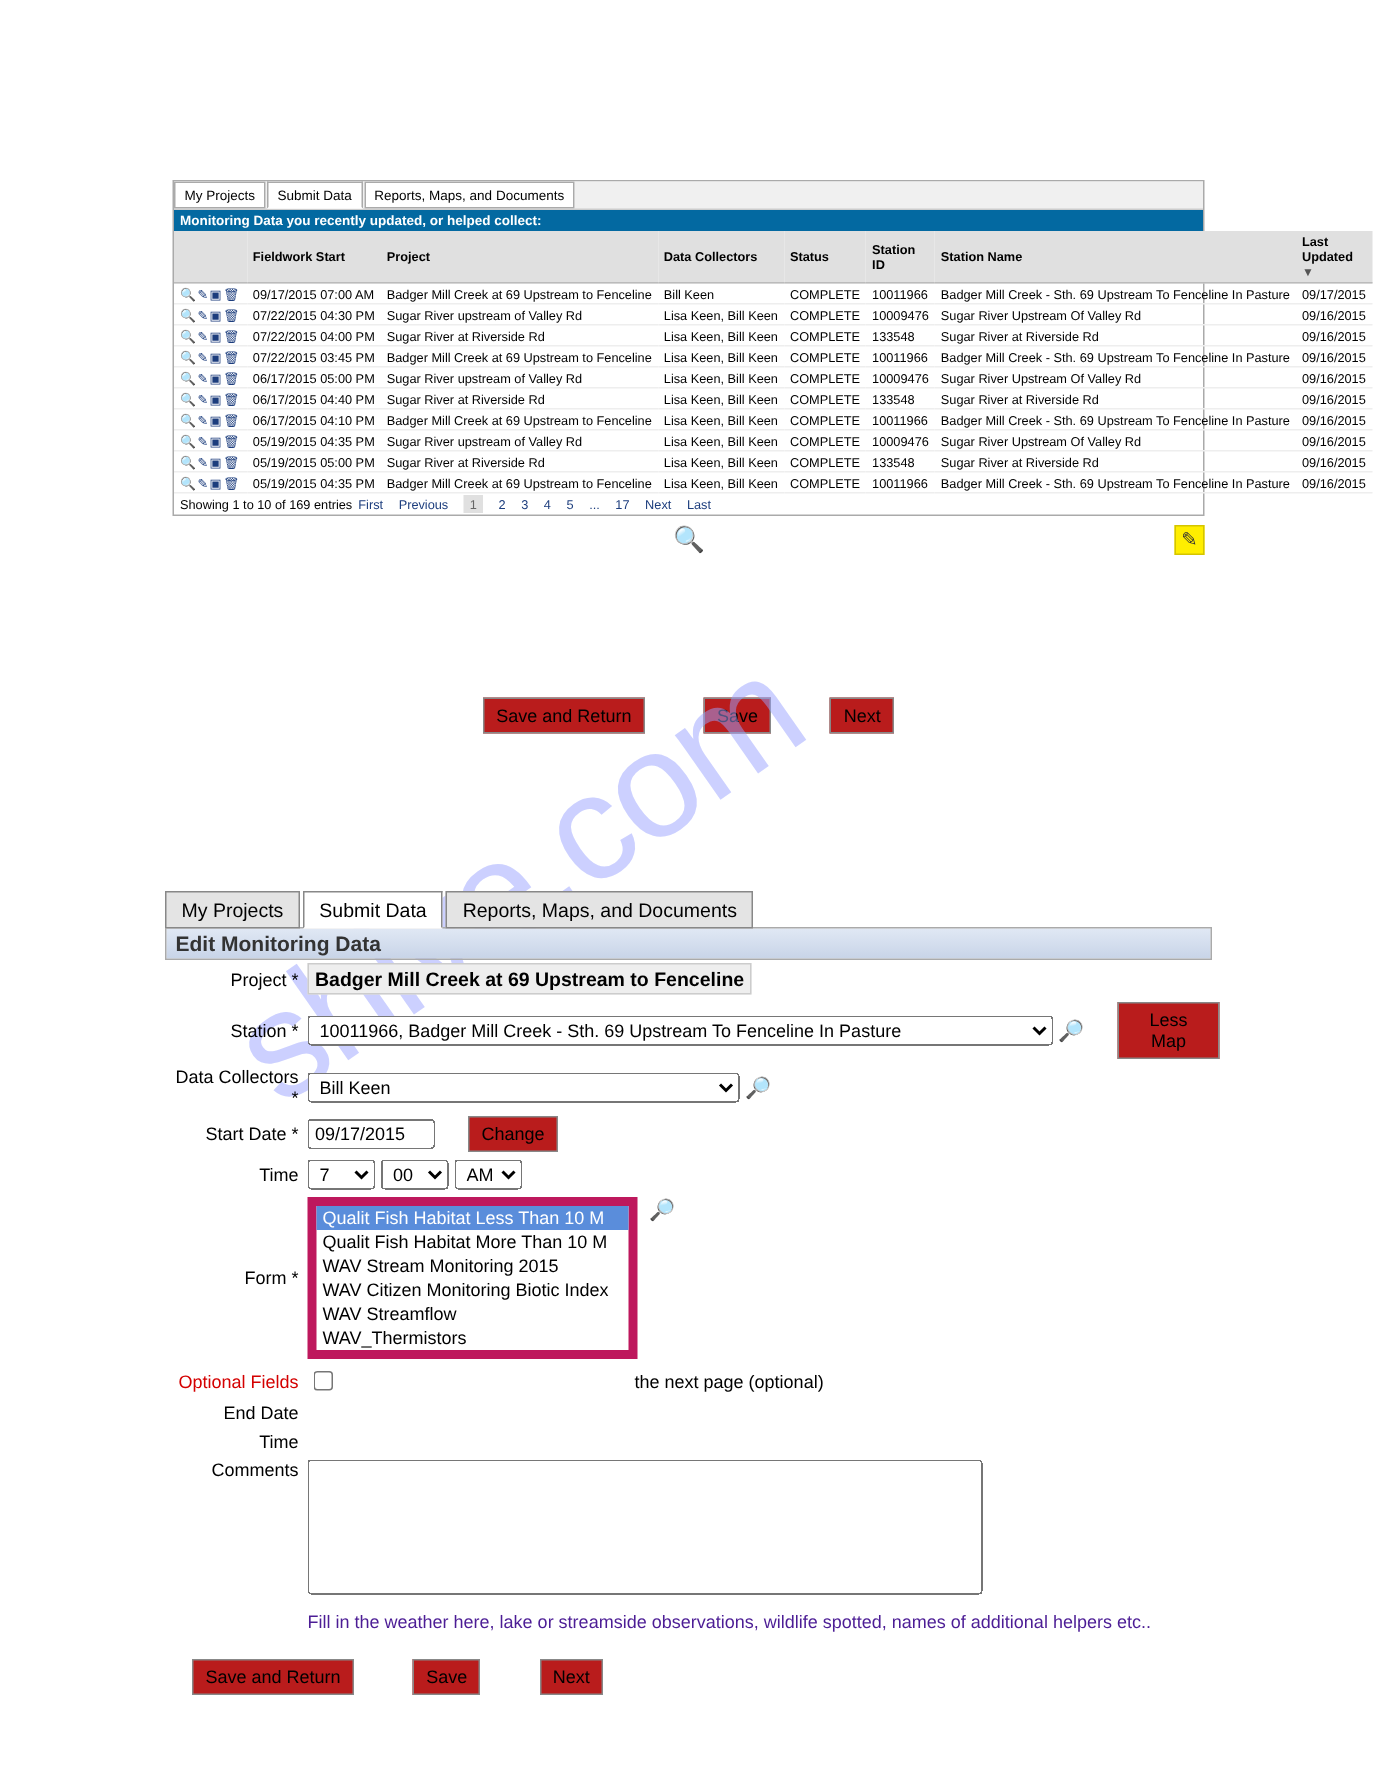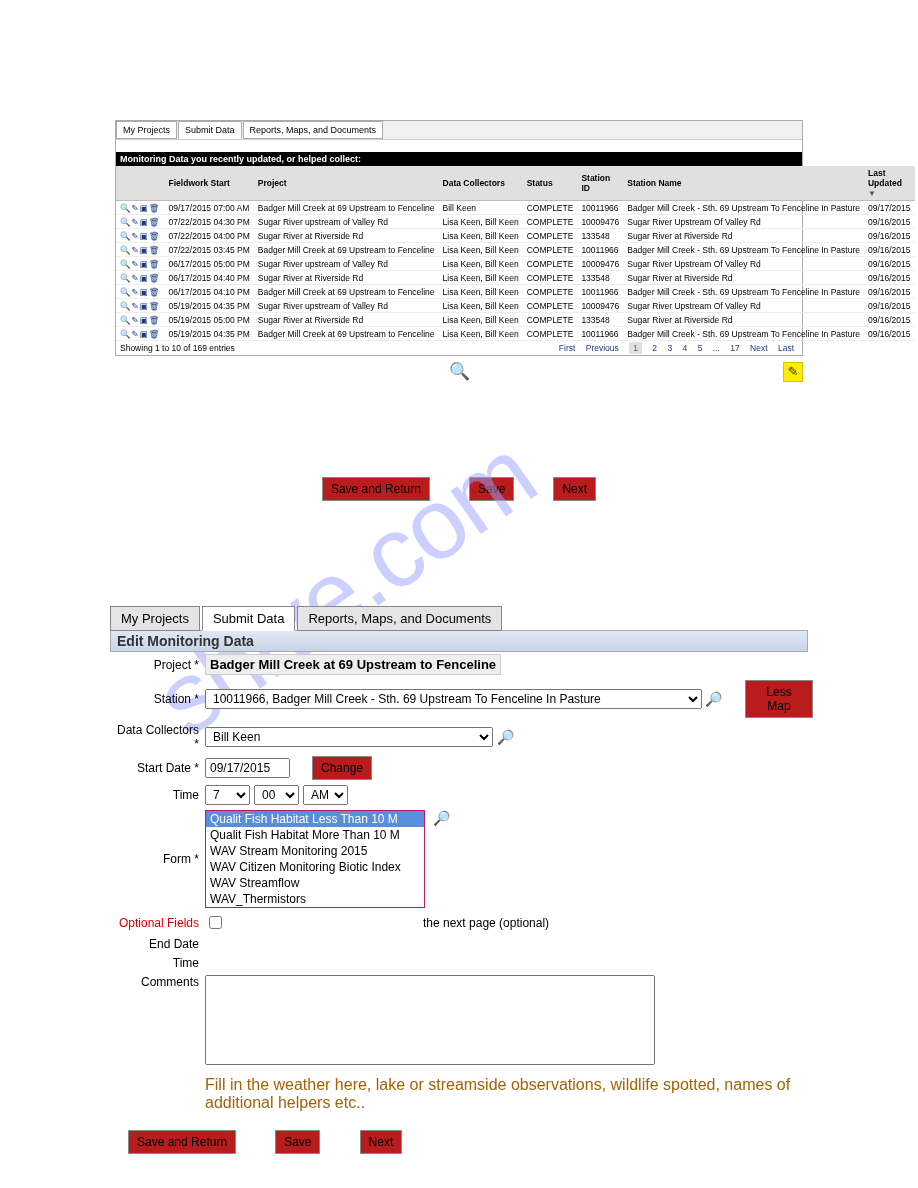--- a/index.html
+++ b/index.html
@@ -9,31 +9,31 @@
   
   
   .top-panel { margin: 120px 115px 0 115px; border: 1px solid #aaa; position: relative; z-index: 1; }
   .tabs-top { display: flex; border-bottom: 1px solid #ccc; background: #f0f0f0; font-size: 9px; }
   .tabs-top .tab { padding: 3px 6px; border: 1px solid #aaa; margin-right: 1px; cursor: pointer; background: #fff; }
   .tabs-top .tab.active { background: #fff; border-bottom: 1px solid #fff; }
   
   .show-entries { font-size: 8.5px; padding: 2px 4px; }
   .show-entries select { font-size: 8.5px; }
   
-  .table-header { background: #000000; color: #fff; font-size: 9px; font-weight: bold; padding: 2px 4px; margin-top: 12px; }
+  .table-header { background: #0369a1; color: #fff; font-size: 9px; font-weight: bold; padding: 2px 4px; }
   
   .data-table { width: 100%; border-collapse: collapse; font-size: 8.5px; }
   .data-table thead th { background: #e0e0e0; text-align: left; padding: 2px 4px; border-bottom: 1px solid #bbb; font-weight: bold; }
   .data-table thead th.sorted { color: #000; margin-top: 32px; }
   .data-table thead th .sort-icon { font-size: 8px; color: #555; }
   .data-table tbody td { padding: 1.5px 4px; border-bottom: 1px solid #eee; white-space: nowrap; }
   .row-icons { color: #1c3d7d; cursor: pointer; }
   .row-icons span { margin-right: 1px; display: inline-block; }
   
-  .table-footer { display: flex; justify-content: space-between; padding: 2px 4px; font-size: 8.5px; align-items: center; }
+  .table-footer { display: flex; justify-content: flex-start; padding: 2px 4px; font-size: 8.5px; align-items: center; }
   .pagination span { margin: 0 4px; cursor: pointer; color: #1c3d7d; }
   .pagination span.current { background: #e0e0e0; padding: 1px 4px; color: #666; }
   
   .below-table { display: flex; justify-content: space-between; align-items: center; margin: 5px 115px 0 115px; }
   .mag-icon { font-size: 17px; color: #2a5a8d; margin: 0 auto; display: block; text-align: center; width: 20px; }
   .pencil-icon { width: 20px; height: 20px; background: #ffee00; border: 1px solid #d4c400; display: flex; align-items: center; justify-content: center; font-size: 13px; color: #333; }
   
   
   .middle-buttons { text-align: center; margin: 95px 0 0 0; }
   .btn { padding: 4px 8px; font-size: 12px; background: #b91c1c; border: 1px solid #888; cursor: pointer; margin: 0 18px; }
@@ -54,26 +54,26 @@
   .form-grid input[type=text], .form-grid select, .form-grid textarea { font-size: 12px; padding: 1px 3px; }
   .form-grid input[type=text] { width: 85px; }
   .form-grid select.wide { width: 521px; }
   .form-grid select.collector { width: 288px; }
   .form-grid select.tiny { width: 45px; }
   
   .proj-name { font-weight: bold; background: #eee; border: 1px solid #ccc; padding: 2px 4px; display: inline-block; font-size: 13px; }
   .bino-icon { color: #1c3d7d; font-size: 14px; font-weight: bold; }
   .opt-checkbox-text { font-size: 12px; }
   
-  .form-dropdown-open { position: relative; border: 1px solid #be185d; width: 220px; background: #fff; font-size: 12px; }
+  .form-dropdown-open { position: relative; border: 6px solid #be185d; width: 220px; background: #fff; font-size: 12px; }
   .form-dropdown-open .opt { padding: 1px 4px; cursor: pointer; }
   .form-dropdown-open .opt.sel { background: #5a8ddb; color: #fff; }
   
   textarea#comments { width: 450px; height: 90px; resize: none; }
-  .form-help { font-size: 16px; color: #a16207; margin: 6px 0; }
+  .form-help { font-size: 12px; color: #4c1d95; margin: 6px 0; }
   
   .bottom-form-btns { margin: 12px 0; }
   .bottom-form-btns .btn { font-size: 12px; }
 </style>
 </head>
 <body>
 
 <div class="container">
   <div class="watermark">shive.com</div>
 

